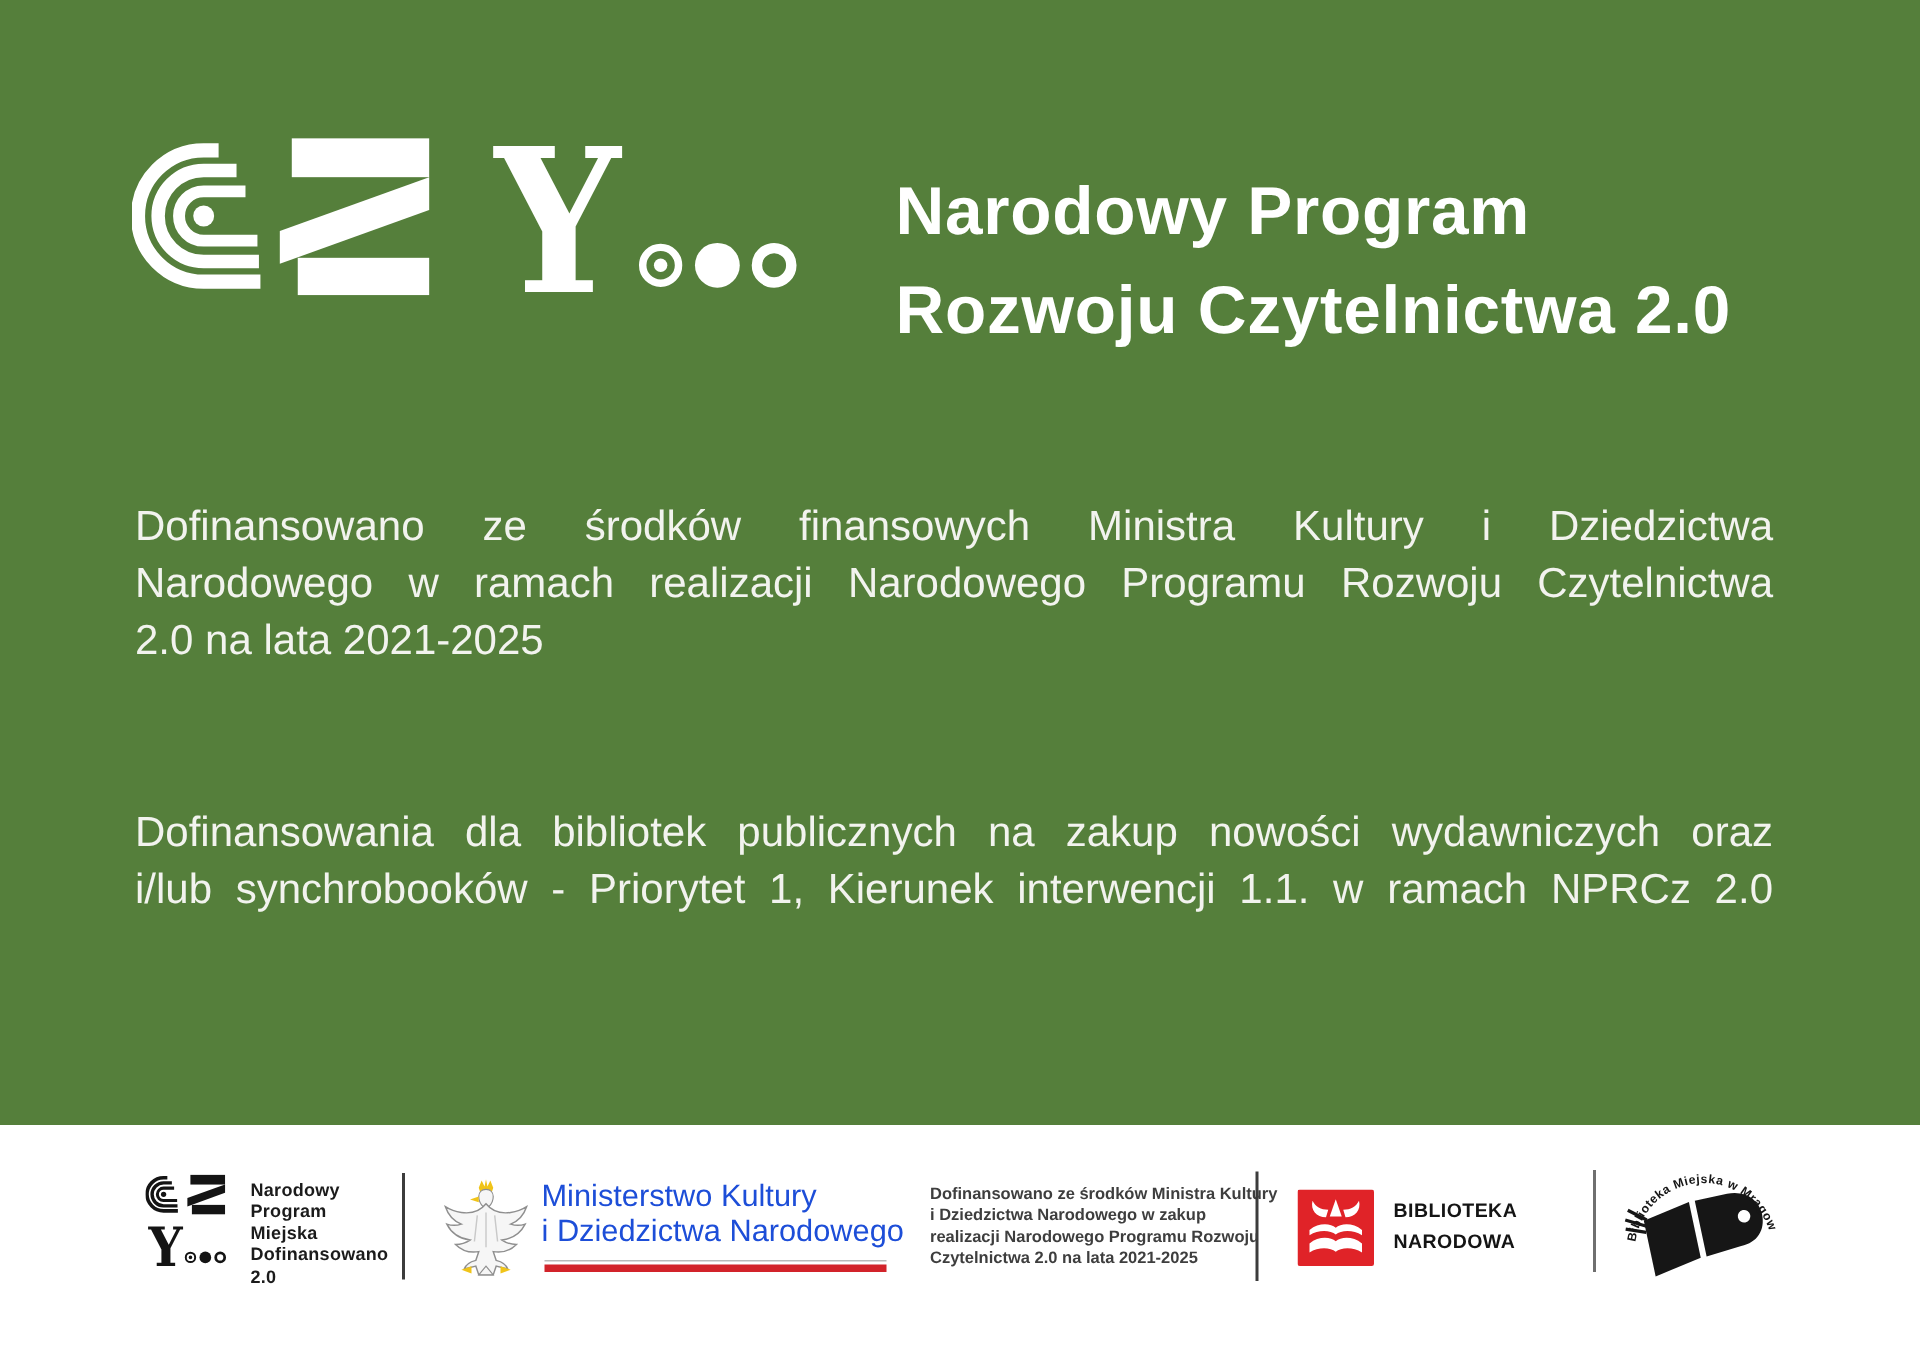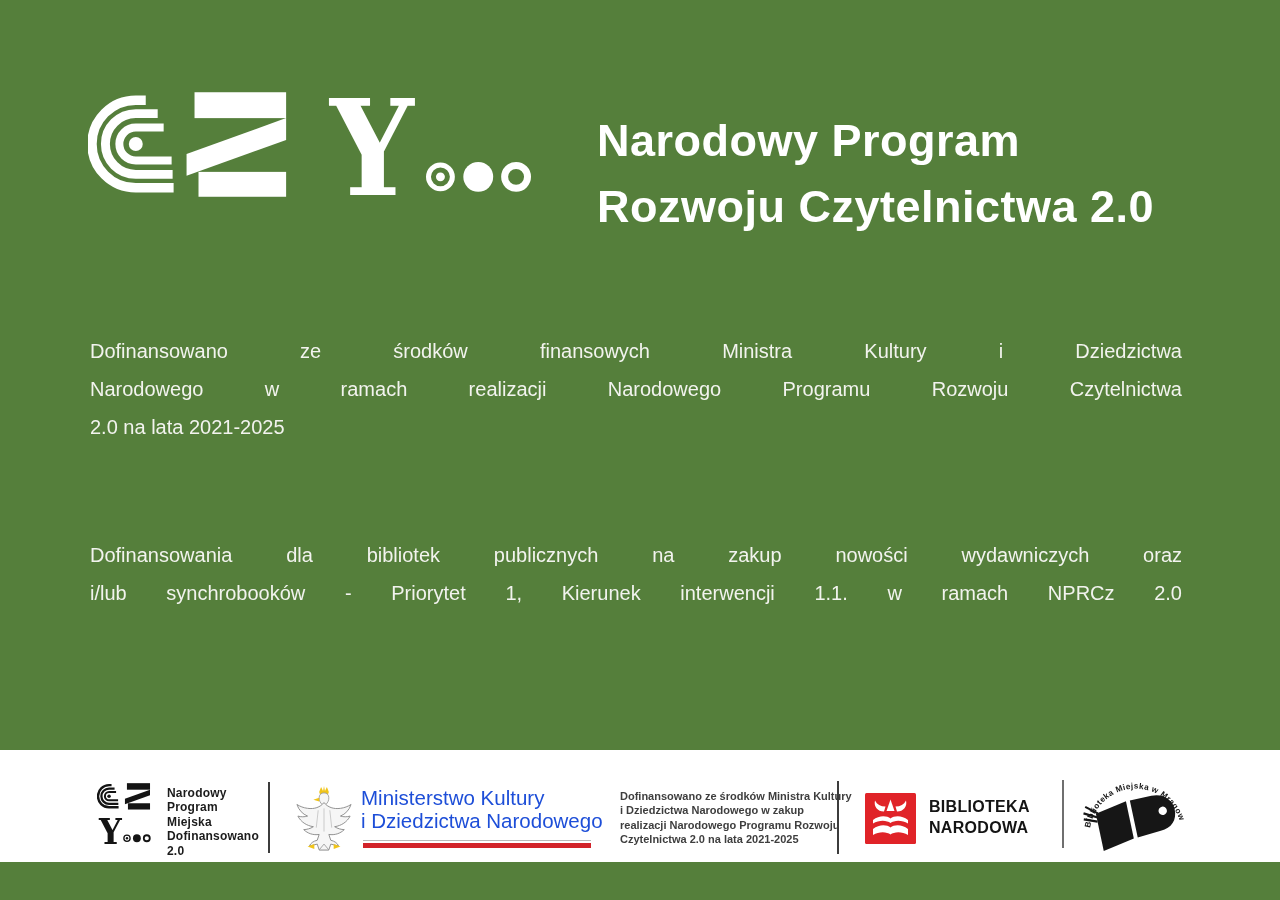--- a/index.html
+++ b/index.html
@@ -13,28 +13,28 @@
   .czy-logo { position:absolute; left:88px; top:92px; color:#ffffff; }
   .brand-title {
     position:absolute; left:597px; top:84px;
     color:var(--title_text,#fff); font-weight:bold;
     font-size:45px; line-height:66px; letter-spacing:.5px;margin-top:24px;
   }
 
   
   .para { position:absolute; left:90px; width:1092px;
           color:var(--body_text,#f2f3ee);
-          font-size:20px; line-height:38px; font-weight:400; }
+          font-size:28px; line-height:38px; font-weight:400; }
   .para .line { text-align:justify; text-align-last:justify; }
   .para .line.no-stretch { text-align-last:left; }
   .p1 { top:332px; }
   .p2 { top:508px;margin-top:28px; }
 
   
-  .footer { position:absolute; left:0; top:750px; width:1280px; height:112px;
+  .footer { position:absolute; left:0; top:750px; width:1280px; height:150px;
             background:var(--footer_background,#fff); color:#1c1c1c; }
   .footer * { box-sizing:border-box; }
 
   .mini-logo { position:absolute; left:97px; top:33px; color:#141414; }
   .nprcz-label { position:absolute; left:167px; top:36px;
                  font-size:12px; font-weight:bold; line-height:14.4px;
                  letter-spacing:.2px; color:#1b1b1b; }
 
   .vdiv { position:absolute; width:2px; background:#3c3c3c; }
   .vdiv-1 { left:268px; top:32px; height:71px; }
@@ -46,21 +46,21 @@
                    font-size:20.5px; line-height:23px; color:#1d4ed8; }
   .ministry-grayline { position:absolute; left:363px; top:90px; width:228px; height:1px; background:#b9b9b9; }
   .ministry-redline  { position:absolute; left:363px; top:93px; width:228px; height:5px;
                        background:var(--ministry_red,#d2232a); }
 
   .funding-note { position:absolute; left:620px; top:39px;
                   font-size:11px; line-height:14.4px; font-weight:bold; color:#3e3e3e; }
 
   .bn-mark { position:absolute; left:865px; top:43px; }
   .bn-name { position:absolute; left:929px; top:47px;
-             font-size:16px; font-weight:bold; line-height:20.5px;
+             font-size:13px; font-weight:bold; line-height:20.5px;
              letter-spacing:.3px; color:#141414; }
 
   .city-lib { position:absolute; left:1080px; top:22px; }
 </style>
 </head>
 <body>
 
 <svg width="0" height="0" style="position:absolute" aria-hidden="true">
   <defs>
     <g id="lg-c">

